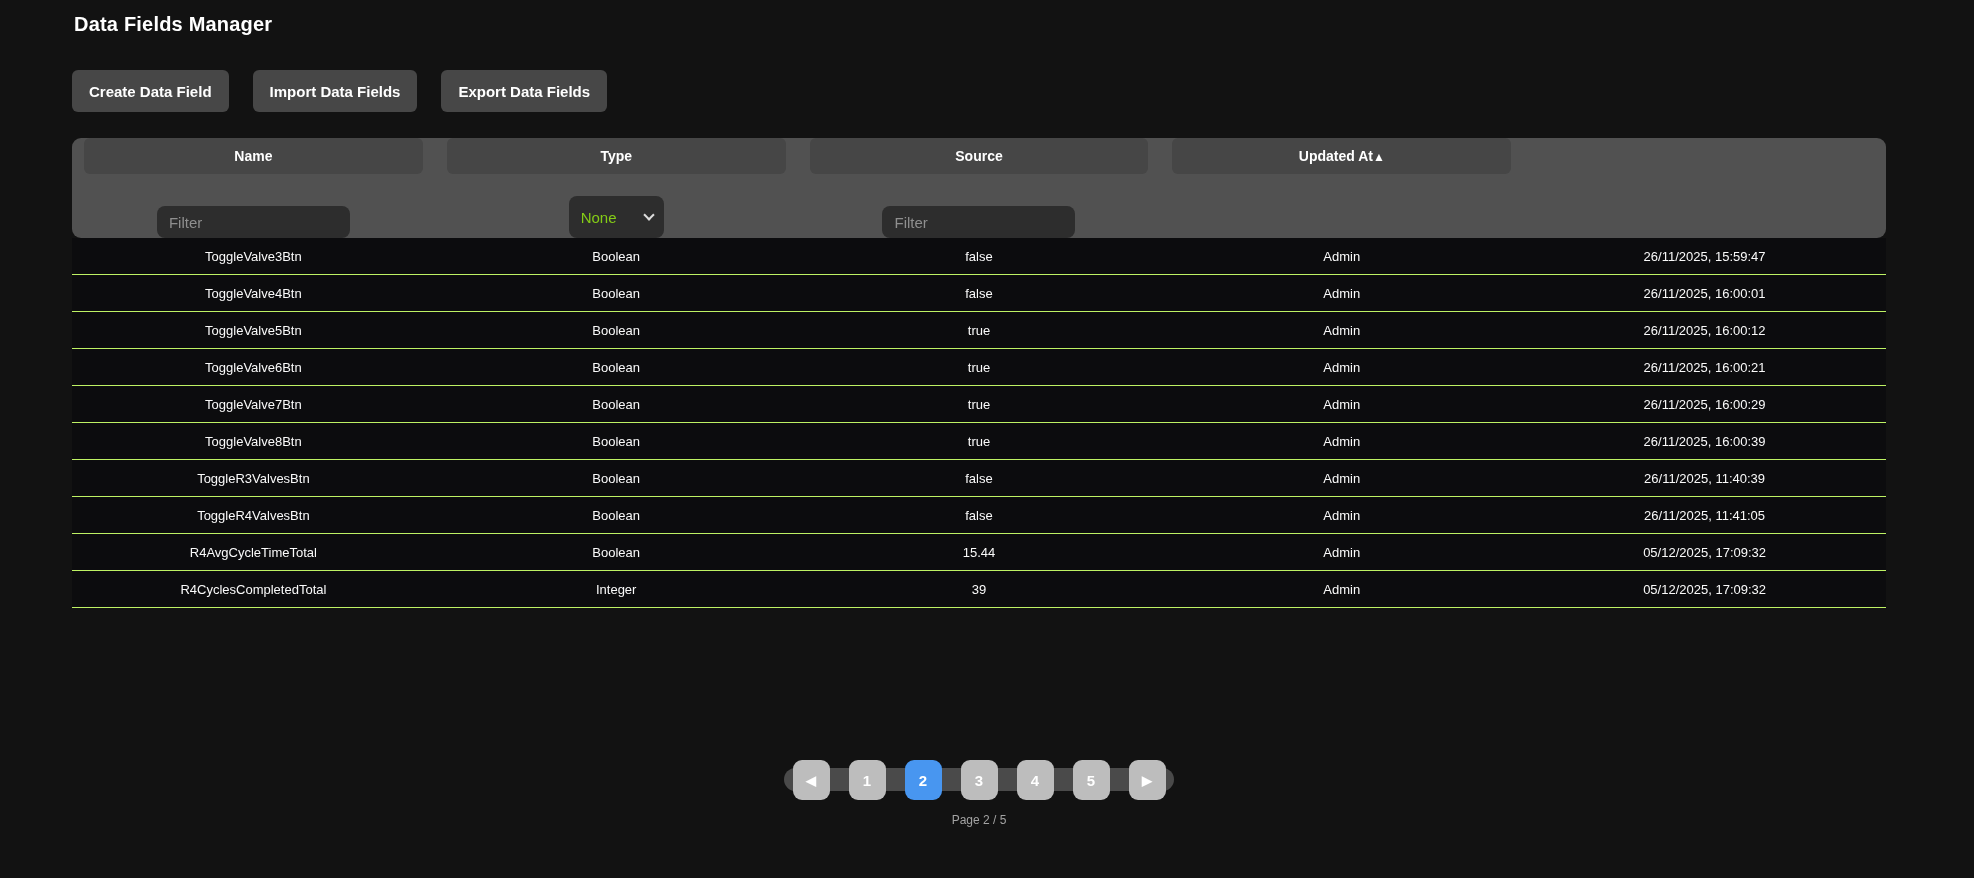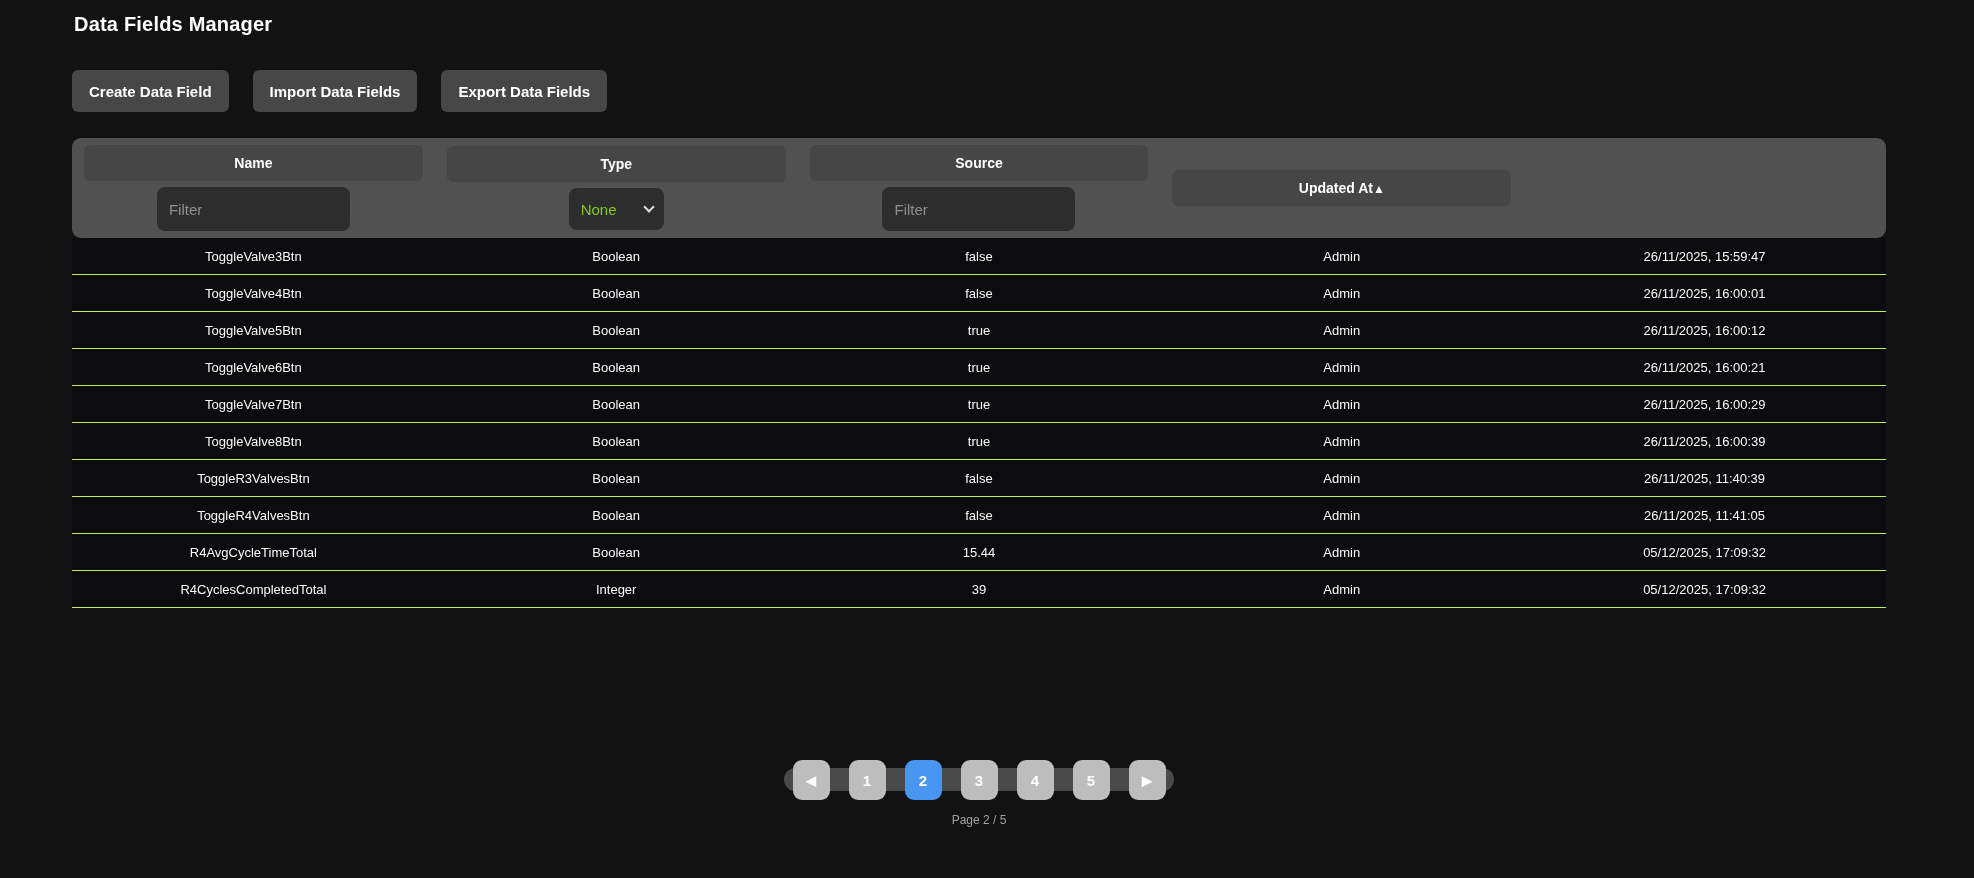--- a/index.html
+++ b/index.html
@@ -21,30 +21,30 @@
     font-family:inherit; font-size:15px; font-weight:600;
     height:42px; padding:0 17px; cursor:pointer;
   }
 
   
   .thead {
     margin-top:26px; background:#515151; border-radius:9px;
     height:100px; display:grid; grid-template-columns:repeat(5,1fr);
   }
   .hcell {
-    display:flex; flex-direction:column; align-items:center; justify-content:center;
+    display:flex; flex-direction:column; align-items:center; justify-content:space-between;
     gap:6px; padding:0 12px;
   }
   .hpill {
     width:100%; height:36px; line-height:36px; background:#464646; border-radius:6px;
     text-align:center; font-size:14px; font-weight:700; color:#fff;
   }
   .sort-icon { font-size:12px; }
   .filter-input {
-    width:193px; height:44px; background:#2d2d2d; border:none; border-radius:8px;
+    width:193px; height:32px; background:#2d2d2d; border:none; border-radius:8px;
     color:#e5e5e5; font-family:inherit; font-size:15px; padding:0 12px;
   }
   .filter-input::placeholder { color:#8f8f8f; }
   .select-wrap { position:relative; width:95px; height:42px; }
   .type-select {
     appearance:none; -webkit-appearance:none; width:100%; height:100%;
     background:#2d2d2d; border:none; border-radius:8px; color:#84cc16;
     font-family:inherit; font-size:15px; padding:0 26px 0 12px; cursor:pointer;
   }
   .chev {

